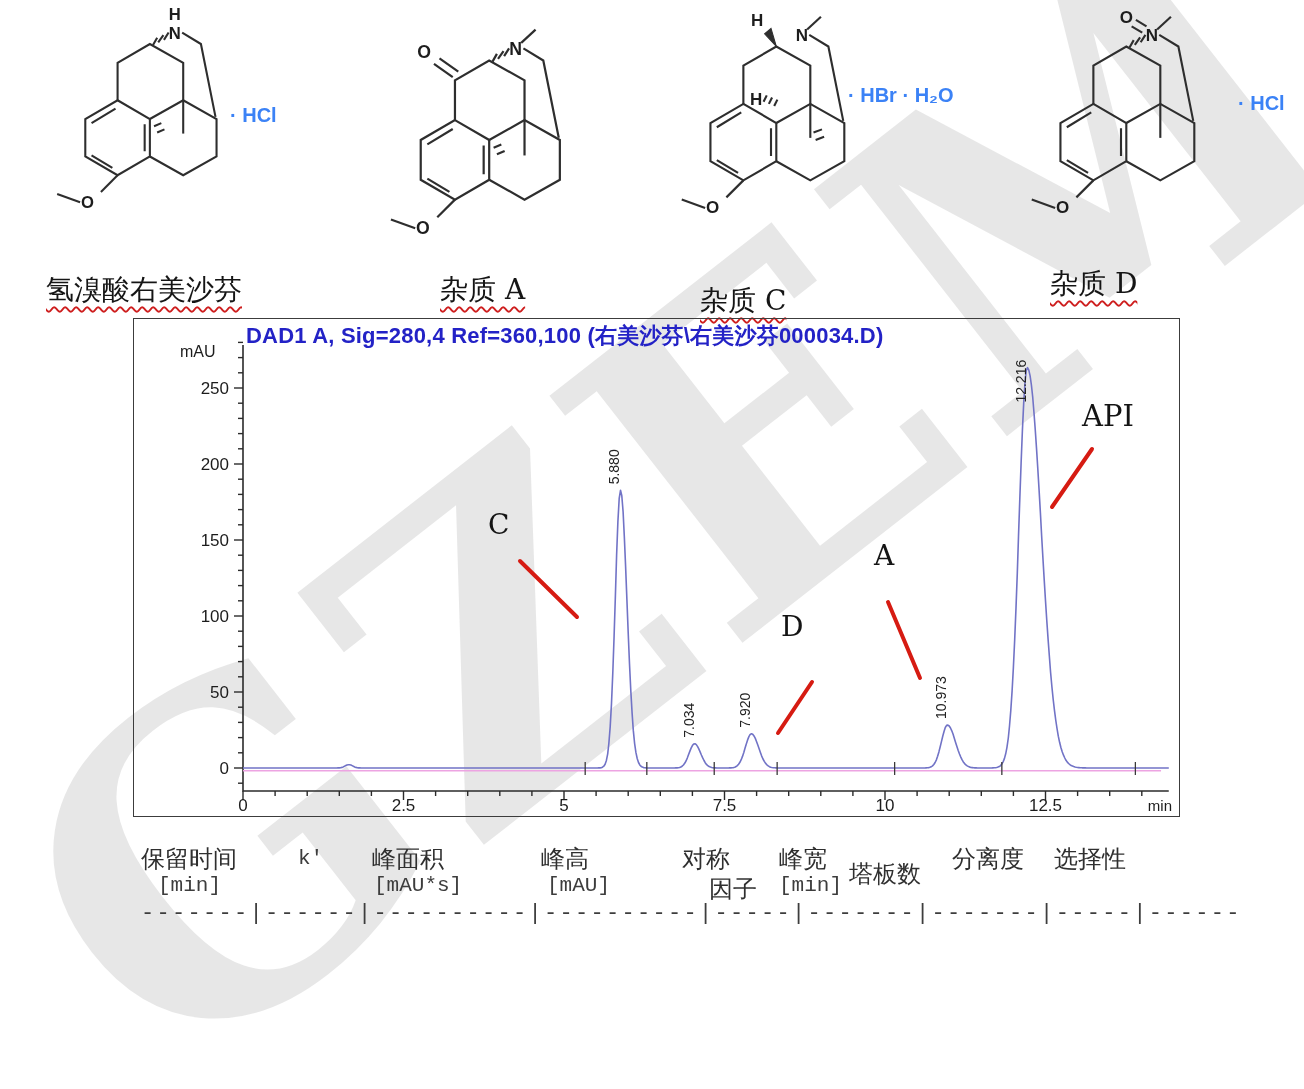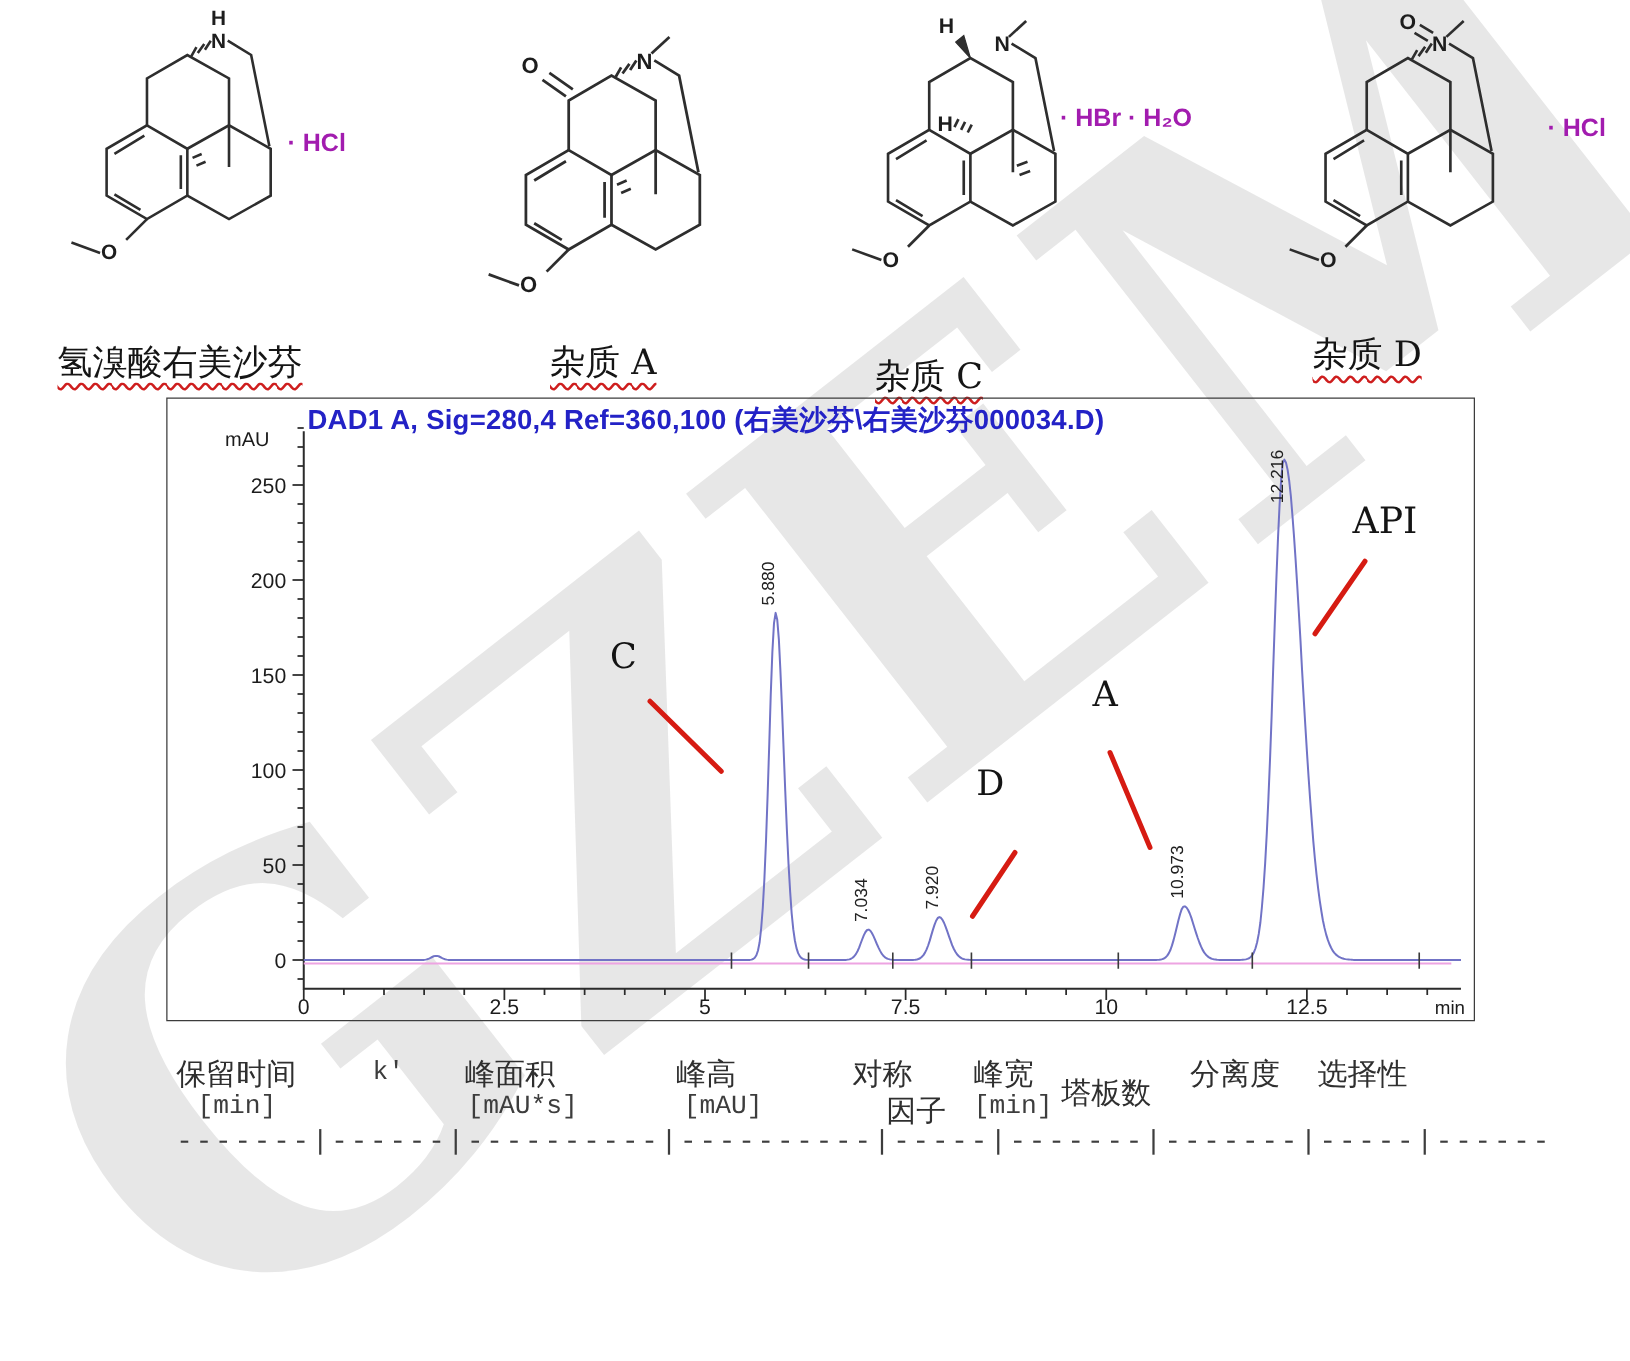--- a/index.html
+++ b/index.html
@@ -7,21 +7,21 @@
           font-family:"Liberation Sans",sans-serif;}
   .watermark{position:absolute;left:-80px;top:230px;width:1520px;height:540px;line-height:540px;
              text-align:center;font-family:"DejaVu Serif",serif;font-weight:bold;font-size:430px;
              letter-spacing:10px;color:rgba(70,70,70,0.13);transform:rotate(-38deg);z-index:1;
              user-select:none;}
   .layer{position:absolute;left:0;top:0;z-index:2;}
   .struct-svg{position:absolute;z-index:2;}
   .struct-svg path,.struct-svg line,.struct-svg polyline{stroke:#2e2e2e;stroke-width:2;fill:none;}
   .struct-svg polygon{fill:#2e2e2e;stroke:#2e2e2e;}
   .struct-svg text{font-family:"Liberation Sans",sans-serif;font-weight:bold;font-size:16px;fill:#1d1d1d;}
-  .salt{position:absolute;z-index:2;font-weight:bold;font-size:20px;color:#a21caf;white-space:nowrap;}
+  .salt{position:absolute;z-index:2;font-weight:bold;font-size:20px;color:#3b82f6;white-space:nowrap;}
   .struct-label{position:absolute;z-index:2;font-family:"DejaVu Serif",serif;font-size:28px;color:#151515;
                 white-space:nowrap;text-decoration:underline wavy #ce1e1e 1.5px;text-underline-offset:7px;margin-top:33px;}
   .chart-box{position:absolute;left:133px;top:318px;width:1045px;height:497px;
              border:1.5px solid #3c3c3c;z-index:2;background:transparent;}
   .chart-title{position:absolute;left:112px;top:2px;font-size:22px;font-weight:bold;color:#2322c6;
                white-space:nowrap;letter-spacing:0.2px;}
   #chart-svg{position:absolute;left:0;top:0;overflow:visible;}
   #annot-svg{position:absolute;left:0;top:0;z-index:3;pointer-events:none;}
   .tbl-header-cjk{position:absolute;z-index:2;font-family:Liberation Serif, serif;font-size:24px;
                   color:#2f2f2f;white-space:nowrap;}

